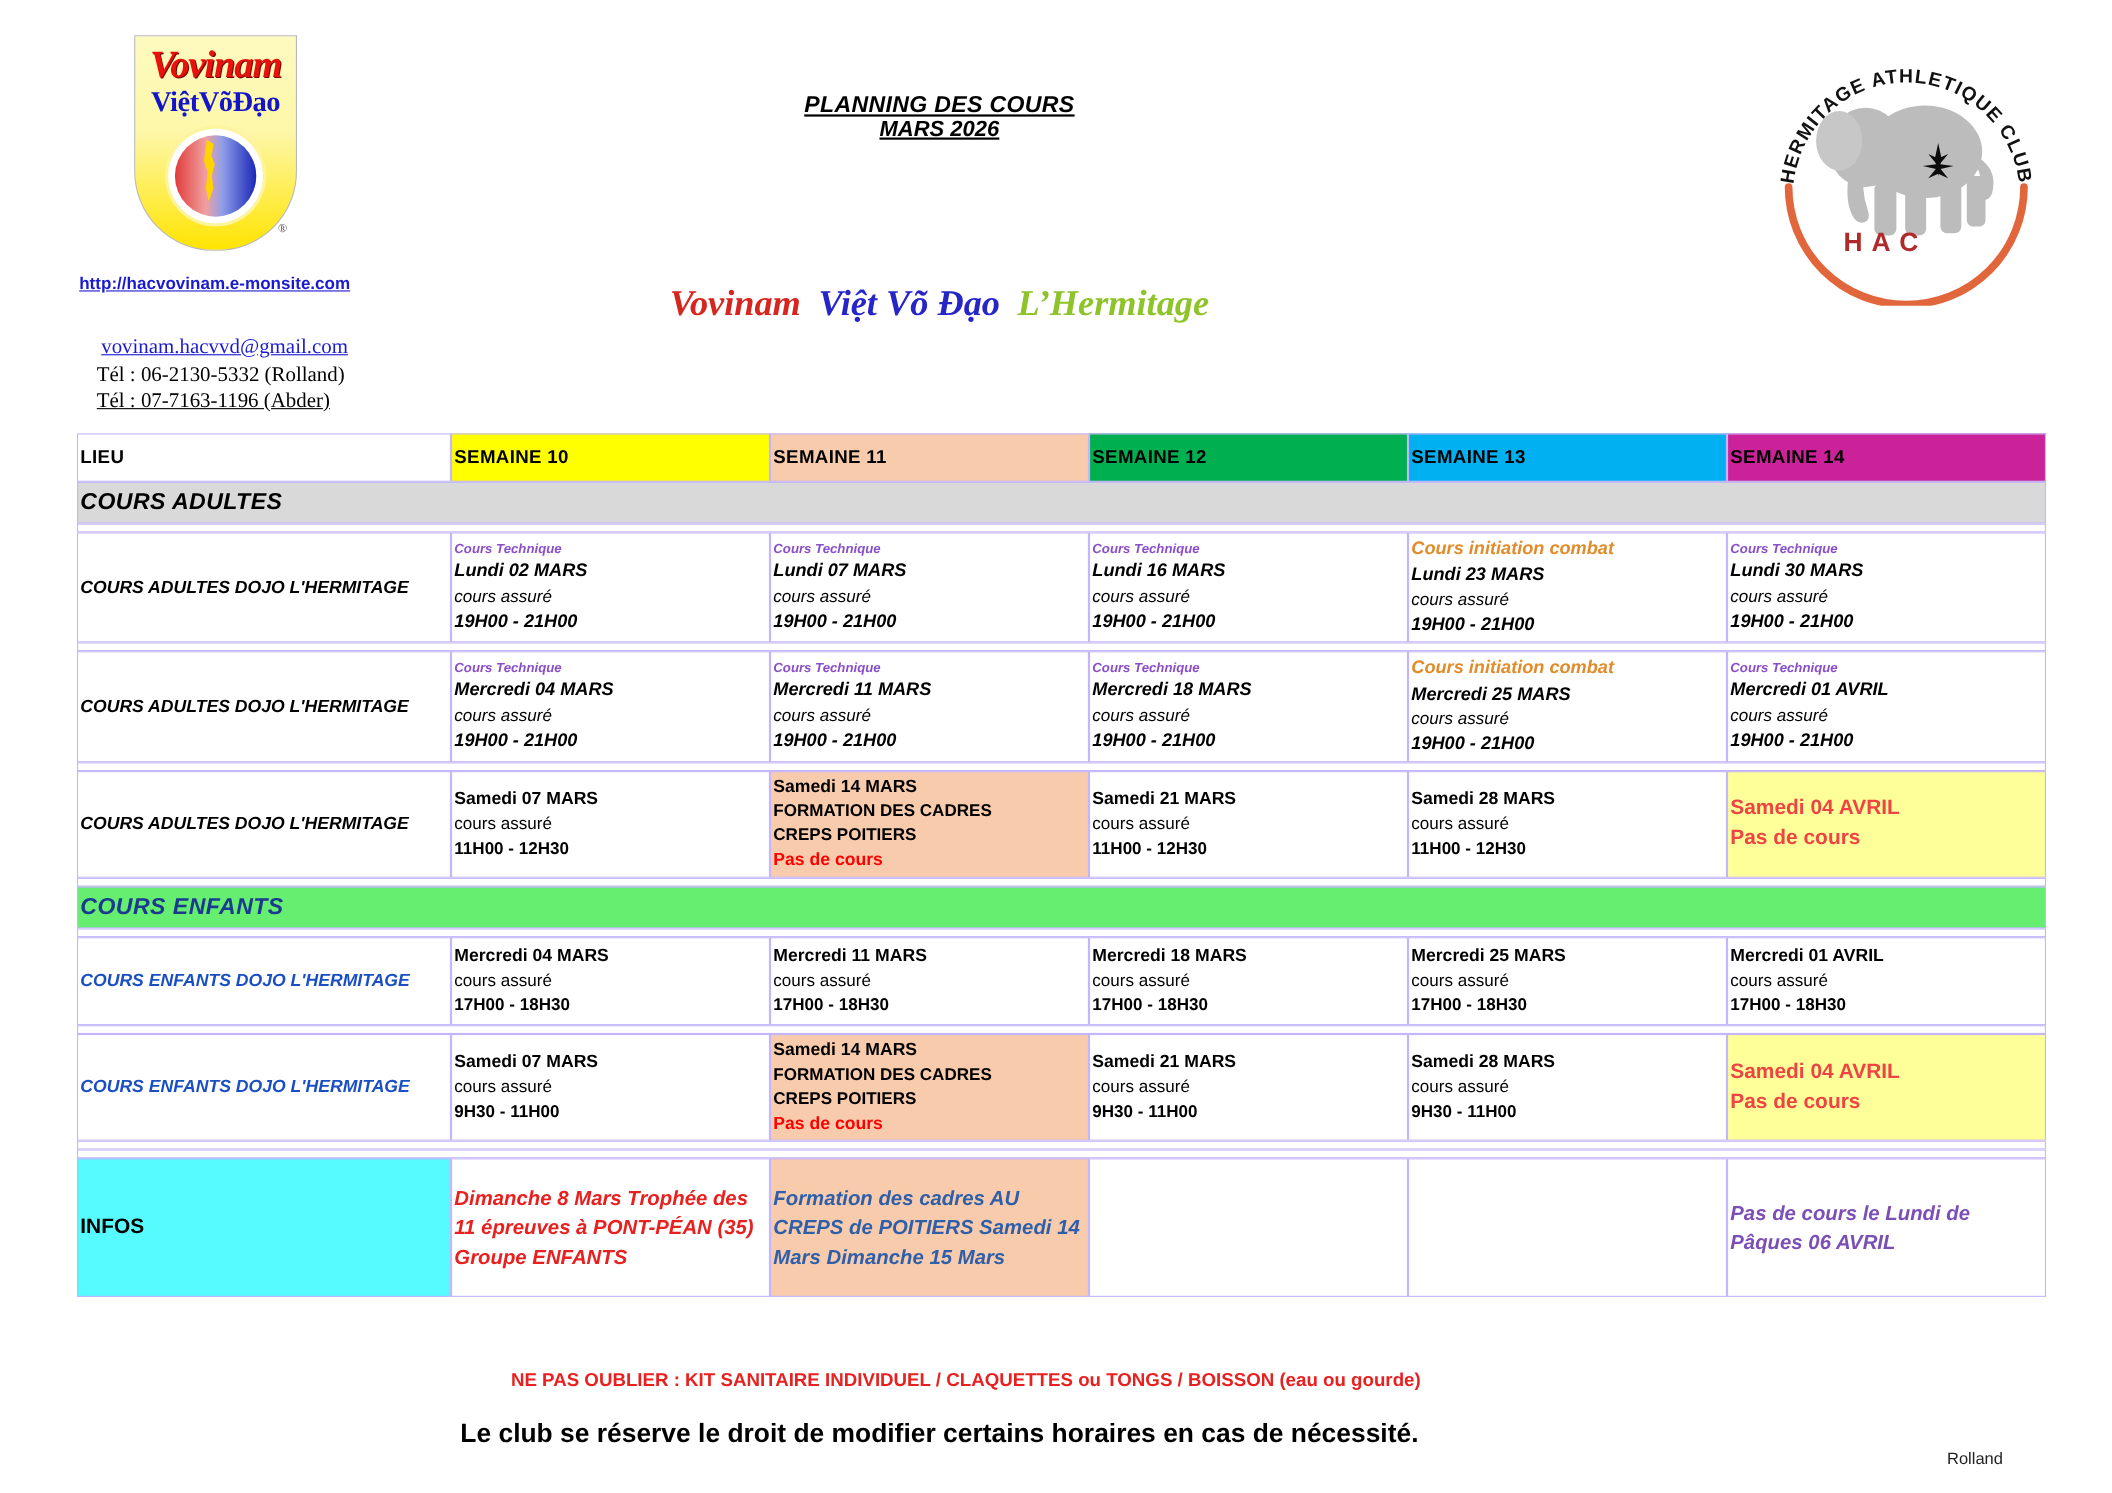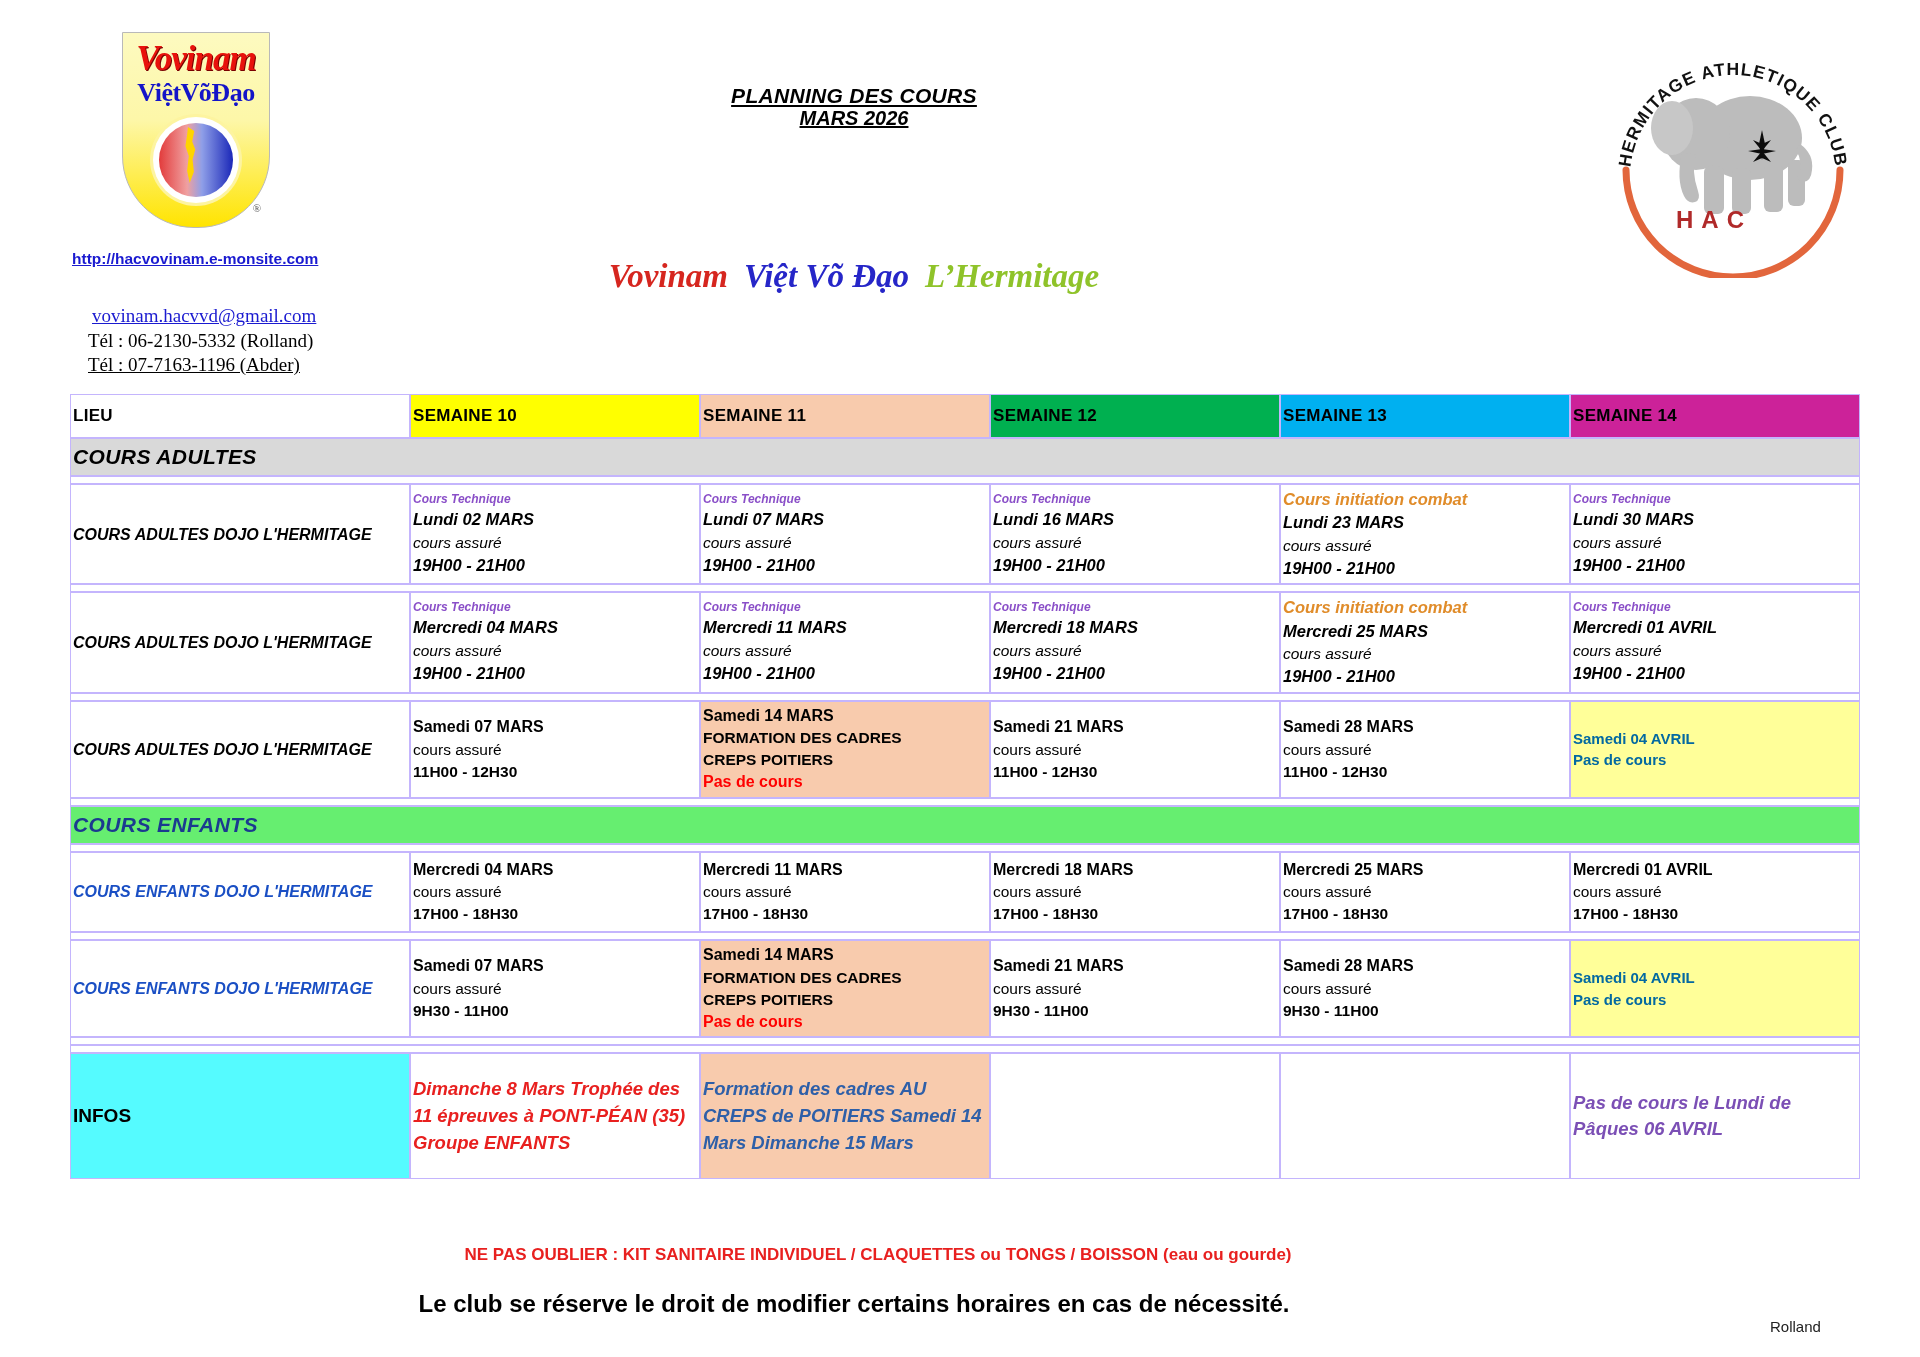--- a/index.html
+++ b/index.html
@@ -191,21 +191,21 @@
   .line-norm {
     font-size: 15.5px; color: #000;
   }
   .line-bold {
     font-size: 15.5px; font-weight: bold; color: #000;
   }
   .line-red {
     font-size: 16px; font-weight: bold; color: #ff0000;
   }
   .line-red-s {
-    font-size: 15px; font-weight: bold; color: #0369a1;
+    font-size: 19px; font-weight: bold; color: #ef4444;
   }
 
   .rowcourse td { height: 86px; }
   .rowcourse-sam td { height: 88px; }
   .rowkids td { height: 80px; }
   .rowinfos td { height: 126px; }
 
   .infos-label {
     font-size: 19px; font-weight: bold; color: #000;
   }

